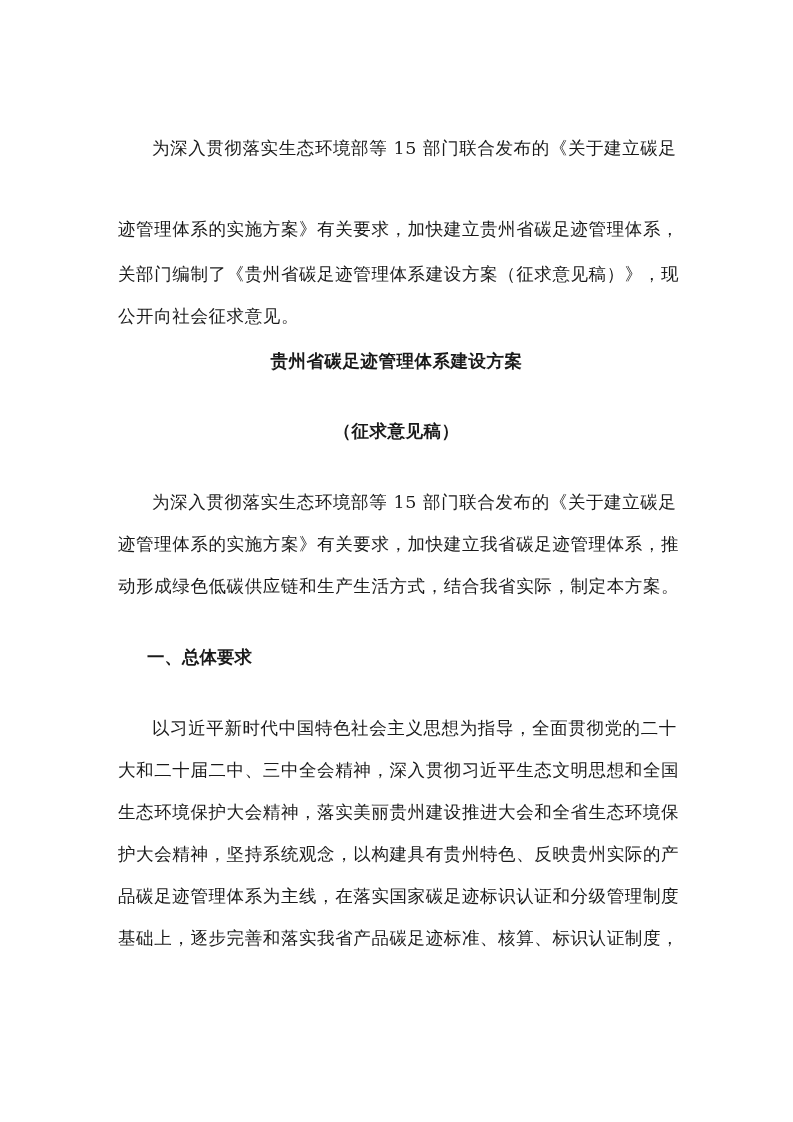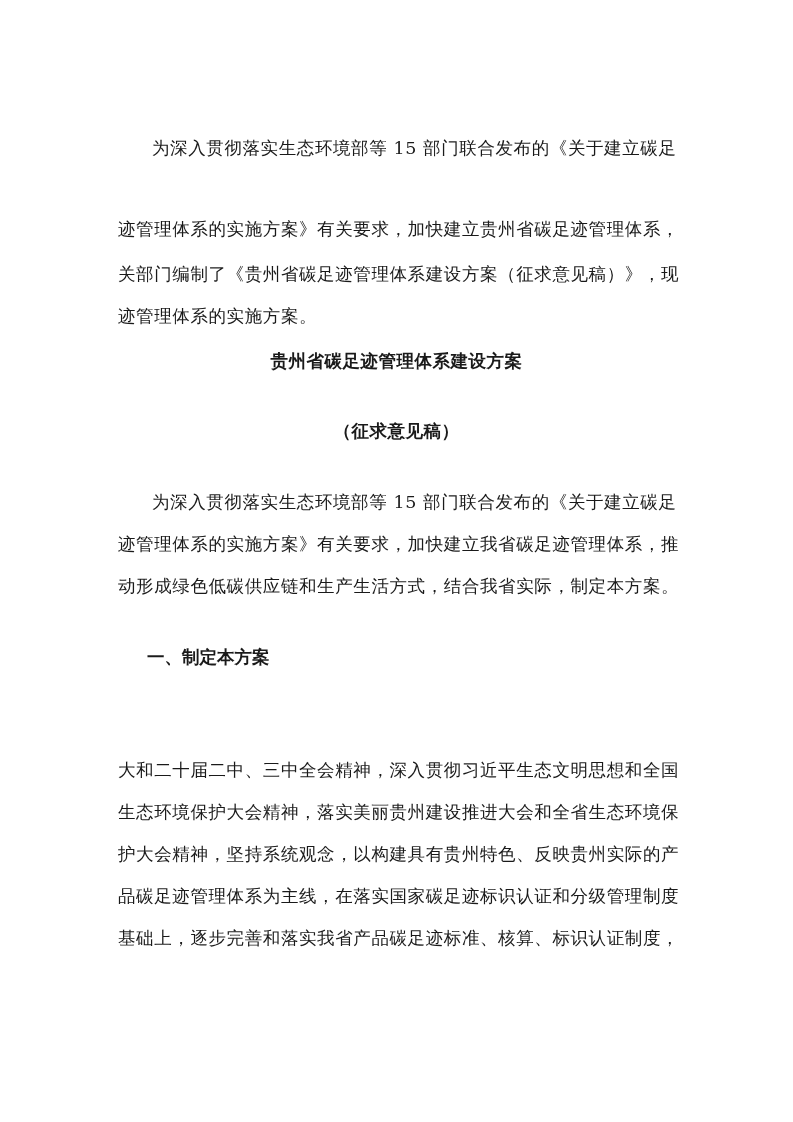--- a/index.html
+++ b/index.html
@@ -27,30 +27,31 @@
     }
   </style>
 </head>
 <body>
 
 <div class="page">
 
   <div class="line indent" style="top:133px;">为深入贯彻落实生态环境部等 15 部门联合发布的《关于建立碳足</div>
   <div class="line" style="top:175px;margin-top:39px;">迹管理体系的实施方案》有关要求，加快建立贵州省碳足迹管理体系，</div>
   <div class="line" style="top:259px;">关部门编制了《贵州省碳足迹管理体系建设方案（征求意见稿）》，现</div>
-  <div class="line" style="top:301px;">迹管理体系的实施方案。</div>
+  <div class="line" style="top:301px;">公开向社会征求意见。</div>
 
   <div class="title" style="top:346px;">贵州省碳足迹管理体系建设方案</div>
   <div class="title" style="top:416px;">（征求意见稿）</div>
 
   <div class="line indent" style="top:487px;">为深入贯彻落实生态环境部等 15 部门联合发布的《关于建立碳足</div>
   <div class="line" style="top:529px;">迹管理体系的实施方案》有关要求，加快建立我省碳足迹管理体系，推</div>
   <div class="line" style="top:571px;">动形成绿色低碳供应链和生产生活方式，结合我省实际，制定本方案。</div>
 
-  <div class="heading" style="top:642px;">一、制定本方案</div>
+  <div class="heading" style="top:642px;">一、总体要求</div>
 
+  <div class="line indent" style="top:713px;">以习近平新时代中国特色社会主义思想为指导，全面贯彻党的二十</div>
   <div class="line" style="top:755px;">大和二十届二中、三中全会精神，深入贯彻习近平生态文明思想和全国</div>
   <div class="line" style="top:797px;">生态环境保护大会精神，落实美丽贵州建设推进大会和全省生态环境保</div>
   <div class="line" style="top:839px;">护大会精神，坚持系统观念，以构建具有贵州特色、反映贵州实际的产</div>
   <div class="line" style="top:881px;">品碳足迹管理体系为主线，在落实国家碳足迹标识认证和分级管理制度</div>
   <div class="line" style="top:923px;">基础上，逐步完善和落实我省产品碳足迹标准、核算、标识认证制度，</div>
 
 </div>
 
 </body></html>

